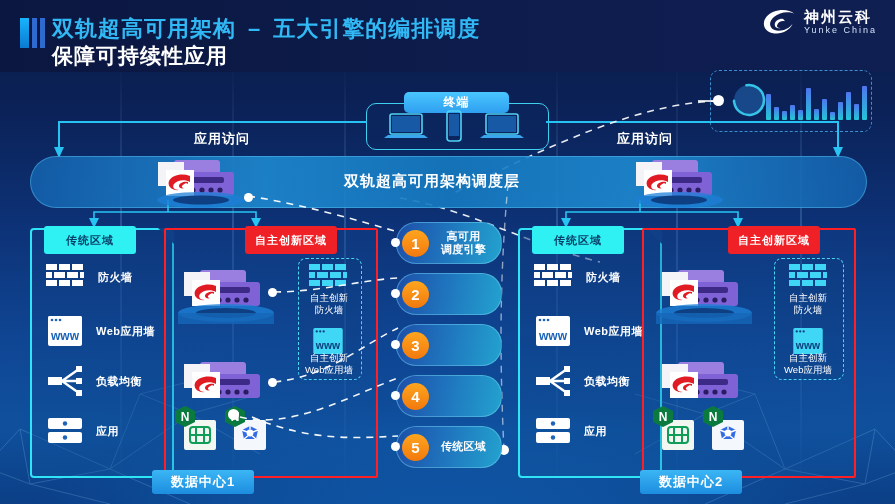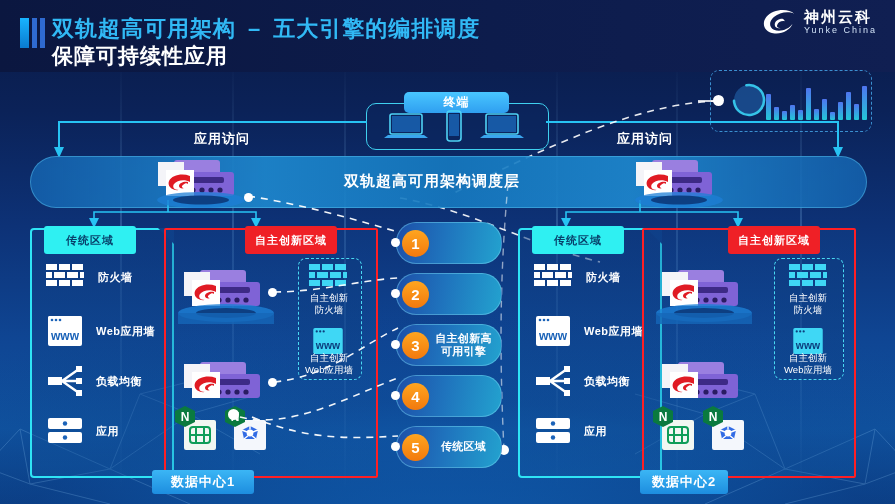--- a/index.html
+++ b/index.html
@@ -559,35 +559,35 @@
     <text x="11" y="17" font-size="12" font-family="Liberation Sans, sans-serif" font-weight="bold" fill="#ffffff" text-anchor="middle">N</text>
   </svg>
 
   <svg style="position:absolute;left:498px;top:180px;width:160px;height:275px" viewBox="0 0 160 275">
     <g stroke="#ffffff" stroke-width="1.4" fill="none" stroke-dasharray="7 6" opacity=".55">
       <path d="M10 4 C4 70 0 150 6 270"></path>
     </g>
   </svg>
   <div style="position:absolute;left:499px;top:445px;width:10px;height:10px;border-radius:50%;background:#fff"></div>
 
-  <div class="dc-label" style="left:640px;top:470px;width:88px">数据中心2</div>
+  <div class="dc-label" style="left:640px;top:470px;width:102px">数据中心2</div>
 
   <div id="engine-list">
       <div class="engine" style="top: 222px;">
         <span class="dot"></span>
         <span class="num">1</span>
+        <span class="etext">高可用<br>调度引擎</span>
       </div>
       <div class="engine" style="top: 273px;">
         <span class="dot"></span>
         <span class="num">2</span>
       </div>
       <div class="engine" style="top: 324px;">
         <span class="dot"></span>
         <span class="num">3</span>
-        <span class="etext">自主创新高<br>可用引擎</span>
       </div>
       <div class="engine" style="top: 375px;">
         <span class="dot"></span>
         <span class="num">4</span>
       </div>
       <div class="engine" style="top: 426px;">
         <span class="dot"></span>
         <span class="num">5</span>
         <span class="etext">传统区域</span>
       </div>

